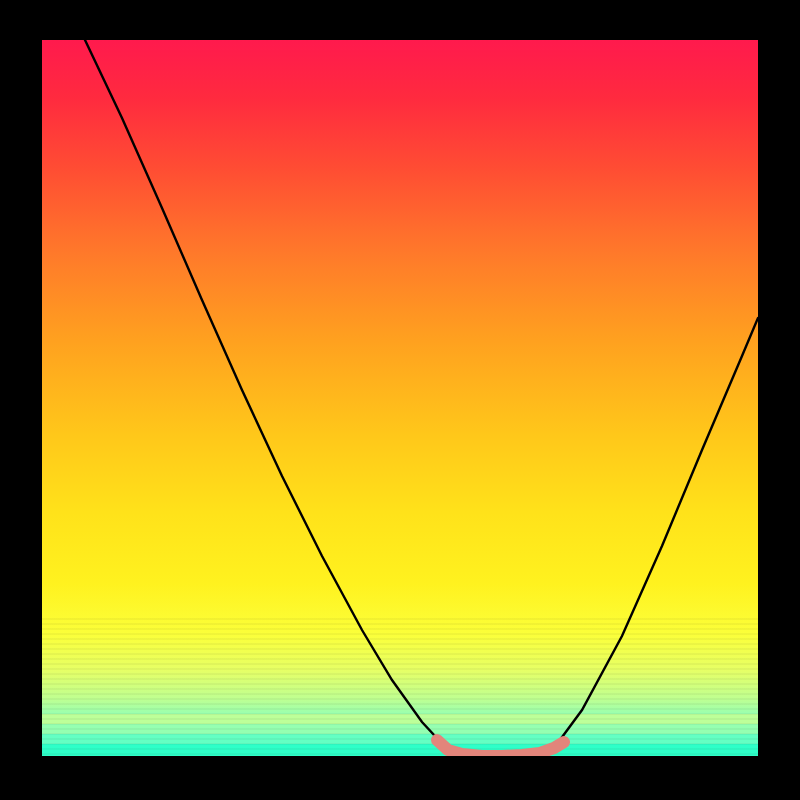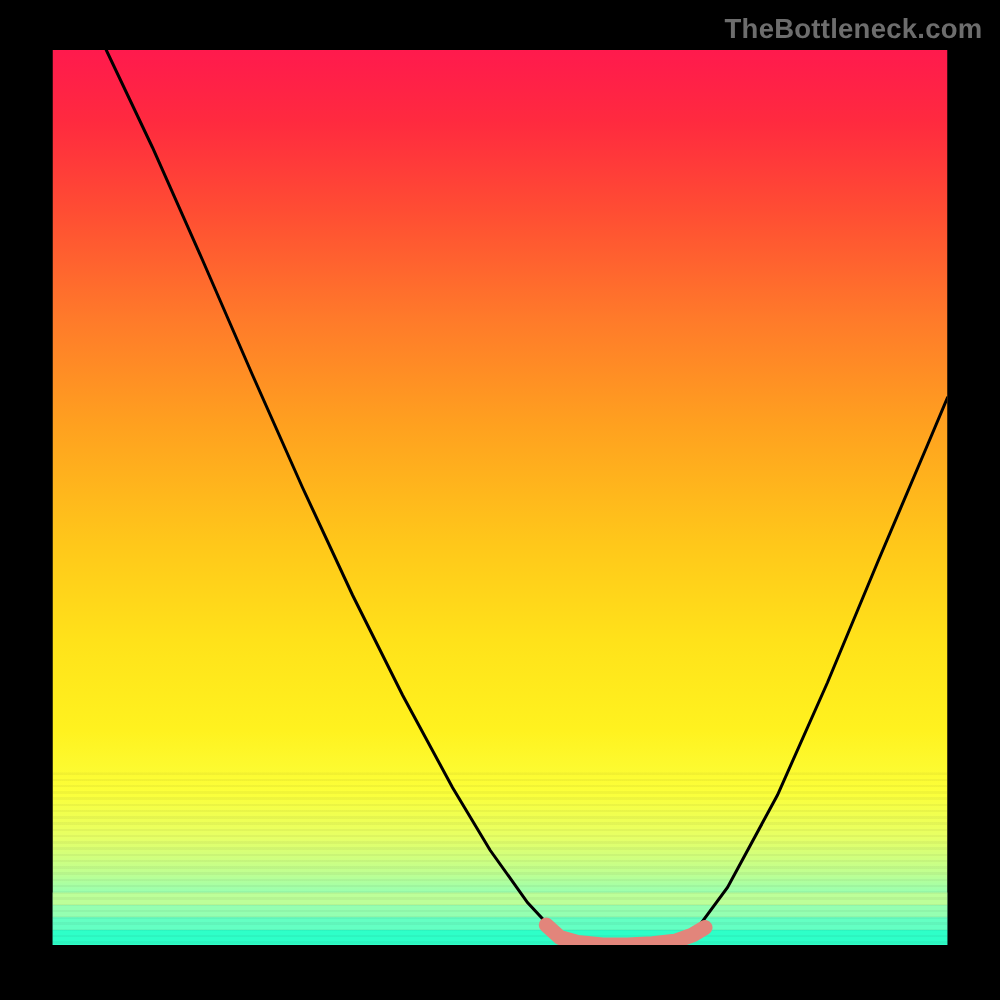--- a/index.html
+++ b/index.html
@@ -32,21 +32,20 @@
   .fb2{bottom:12px;height:10px;background:#64ffc3}
   .fb3{bottom:22px;height:10px;background:#95ffb1}
   .fb4{bottom:32px;height:10px;background:#bdff99}
   svg.curve{position:absolute;left:0;top:0}
   .watermark{position:absolute;right:14px;top:10px;font-size:22px;font-weight:600;color:#6d6d6d;font-family:Arial,Helvetica,sans-serif;letter-spacing:0.2px}
 </style>
 </head>
 <body>
 
 <div class="frame">
-  <div class="watermark">TheBottleneck.com</div>
   <div class="plot">
     <div class="grad"></div>
     <div class="fineband fb4"></div>
     <div class="fineband fb3"></div>
     <div class="fineband fb2"></div>
     <div class="fineband fb1"></div>
     <div class="stripes"></div>
     <svg class="curve" width="716" height="716" viewBox="0 0 716 716">
       <path id="mainPath" fill="none" stroke="#000" stroke-width="2.4" stroke-linecap="round" d="M43 0 L80 78 L120 168 L160 260 L200 350 L240 436 L280 516 L320 590 L350 640 L380 682 L406 710 L406 710 L414 714 L424 715 L438 716 L456 716 L472 716 L488 715 L498 714 L506 712 L512 708 L512 708 L540 670 L580 596 L620 506 L660 410 L700 316 L716 278"></path>
       <path id="hiPath" fill="none" stroke="#e2857b" stroke-width="12" stroke-linecap="round" stroke-linejoin="round" d="M395 700 L406 710 L420 714 L440 716 L460 716 L480 715 L498 713 L512 708 L522 702"></path>

